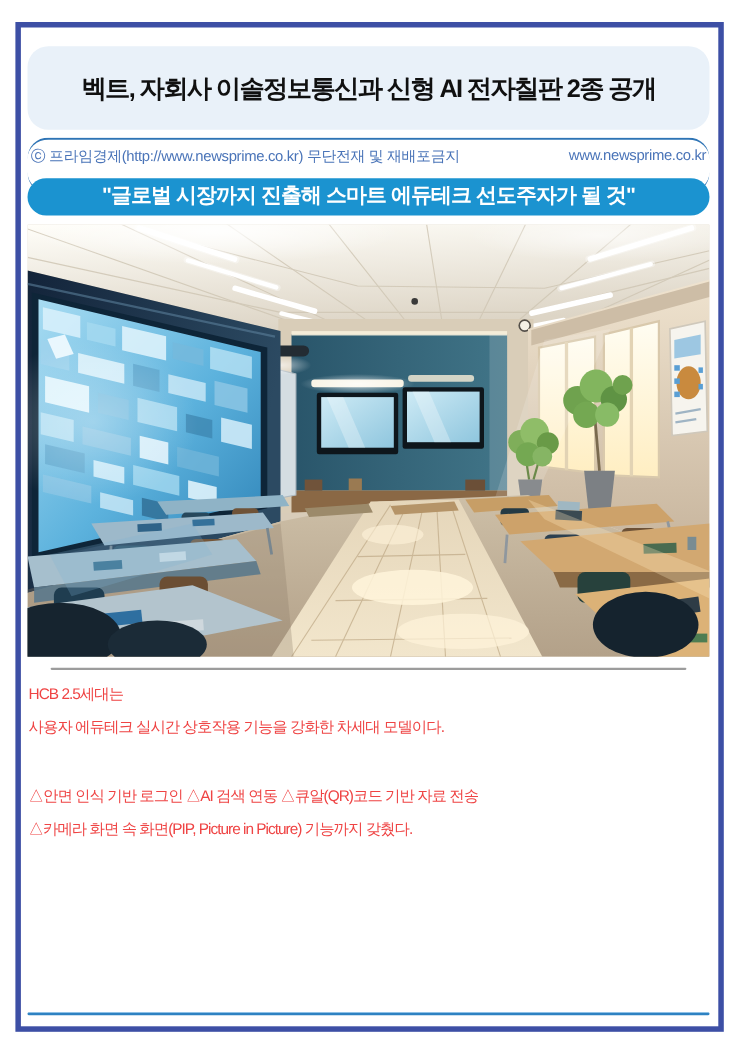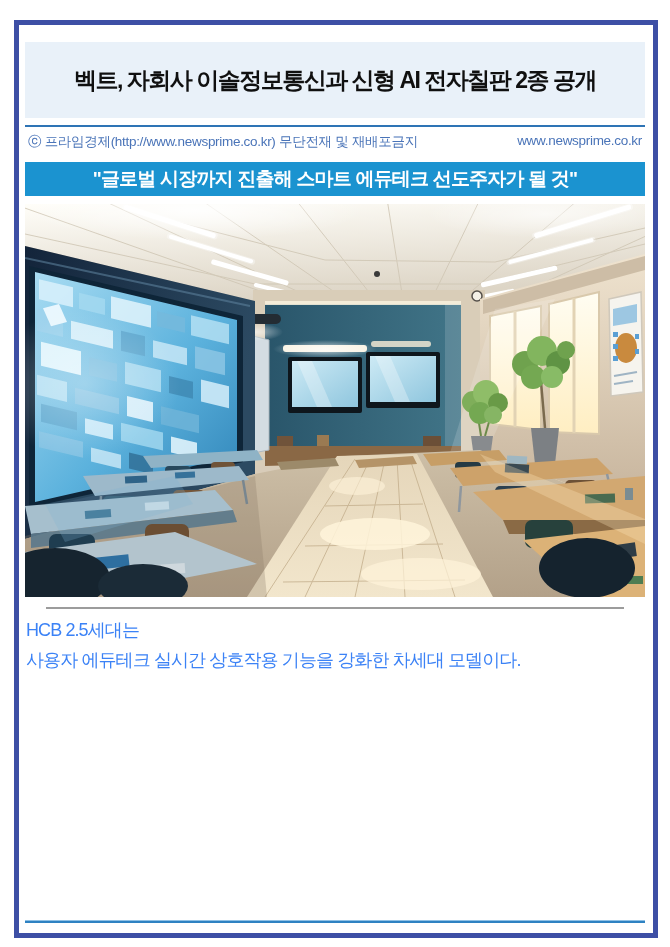--- a/index.html
+++ b/index.html
@@ -5,21 +5,21 @@
   * { box-sizing: border-box; }
   html,body { margin:0; padding:0; }
   body {
     width:670px; height:947px; position:relative; background:#ffffff;
     font-family:"Liberation Sans", sans-serif; overflow:hidden;
   }
   .frame {
     position:absolute; left:14px; top:20px; width:634px; height:908px;
     border:5px solid #3d4fa5; background:#ffffff; box-sizing:content-box;
   }
-  .frame > * { position:absolute; }
+  .frame > * { position:absolute;border-radius:19px; }
   .title-box {
     left:6px; top:17px; width:620px; height:76px; background:#e9f1f9;
     display:flex; align-items:center; justify-content:center;
   }
   .title-box h1 {
     margin:0; font-size:23px; font-weight:bold; color:#101010;
     letter-spacing:-1.5px; white-space:nowrap;
   }
   .copy-row {
     left:6px; top:100px; width:620px;
@@ -29,22 +29,22 @@
   }
   .banner {
     left:6px; top:137px; width:620px; height:34px; background:#1b93d0;
     color:#ffffff; font-weight:bold; font-size:19px; letter-spacing:-0.8px;
     text-align:center; line-height:34px; white-space:nowrap;
   }
   .photo { left:6px; top:179px; width:620px; height:393px; }
   .photo svg { display:block; }
   .divider { left:27px; top:582px; width:578px; height:2px; background:#9c9c9c; }
   .body-text {
-    left:7px; top:590px; width:620px; font-size:18px; line-height:30px;
-    color:#3b82f6; letter-spacing:-0.9px;
+    left:7px; top:590px; width:620px; font-size:14px; line-height:30px;
+    color:#ef4444; letter-spacing:-0.9px;
   }
   .body-text p { margin:0 0 33px; }
   .body-text span { white-space:nowrap; }
   .bottom-line {
     left:6px; top:895px; width:620px; height:3px; background:#2e82c2;
     border-top:1px solid #8fc1e6;
   }
 </style>
 </head>
 <body>
@@ -336,19 +336,20 @@
   </div>
 
   <div class="divider"></div>
 
   <div class="body-text">
     <p>
       <span>HCB 2.5세대는</span><br>
       <span>사용자 에듀테크 실시간 상호작용 기능을 강화한 차세대 모델이다.</span>
     </p>
     <p>
-      <br>
+      <span>△안면 인식 기반 로그인 △AI 검색 연동 △큐알(QR)코드 기반 자료 전송</span><br>
+      <span>△카메라 화면 속 화면(PIP, Picture in Picture) 기능까지 갖췄다.</span>
     </p>
   </div>
 
   <div class="bottom-line"></div>
 
 </div>
 
 </body></html>

